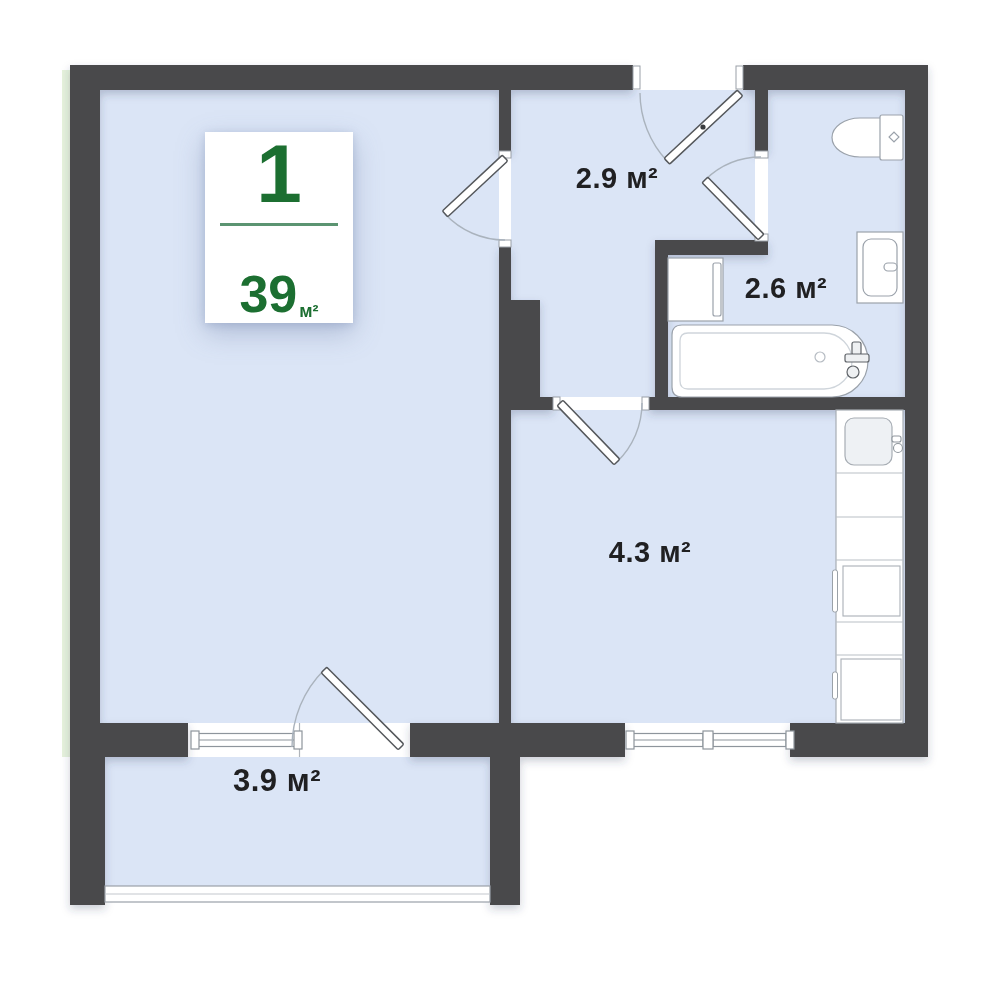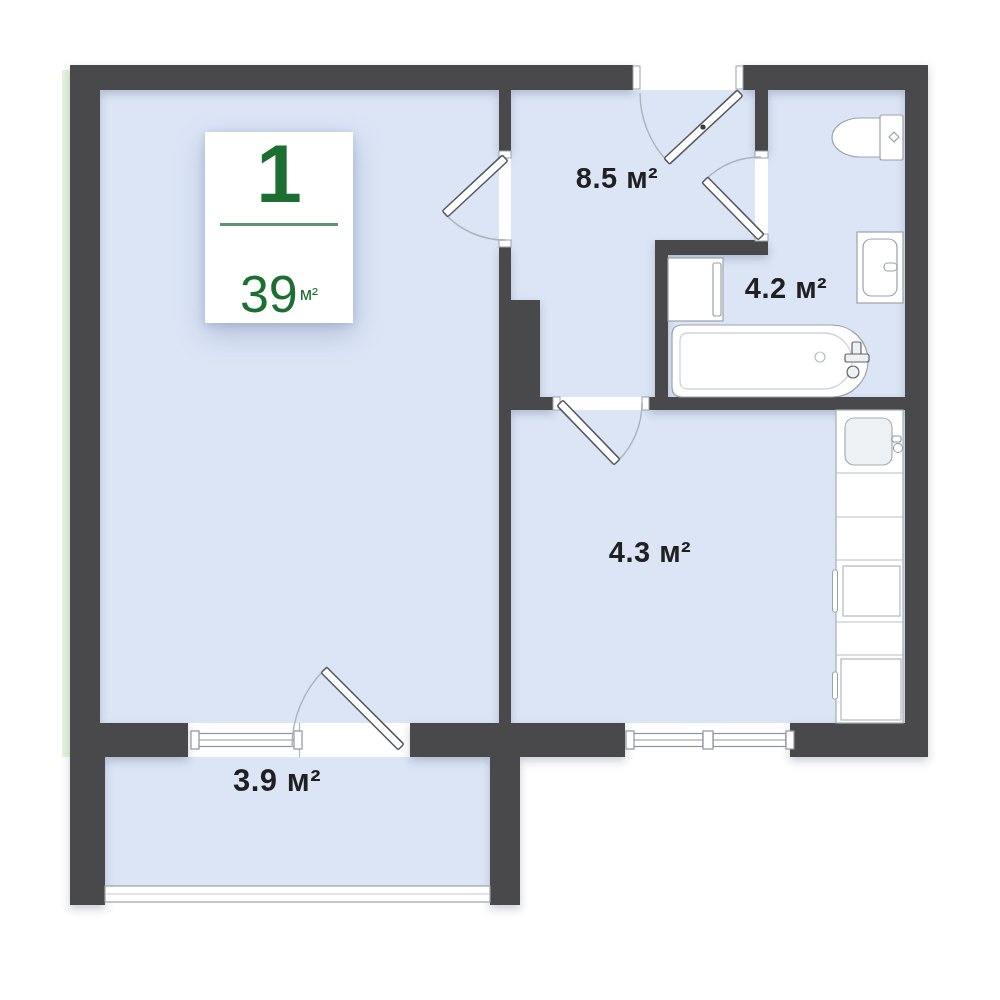--- a/index.html
+++ b/index.html
@@ -28,21 +28,21 @@
     display:flex;flex-direction:column;align-items:center;justify-content:center;
     color:#1c6f31;
   }
   .badge-num{
     font-size:82px;line-height:0.95;font-weight:700;color:#1c6f31;
   }
   .badge-divider{
     width:118px;height:3px;background:#5b9471;margin:10px 0 10px 0;
   }
   .badge-area-row{
-    display:flex;align-items:center;font-weight:400;color:#1c6f31;margin-top:32px;
+    display:flex;align-items:flex-end;font-weight:700;color:#1c6f31;margin-top:32px;
   }
   .badge-area{font-size:52px;line-height:1;}
   .badge-unit{font-size:18px;line-height:1;margin-left:2px;}
 </style>
 </head>
 <body>
 
 <div id="plan">
 
   <svg id="plan-svg" width="1000" height="1000" viewBox="0 0 1000 1000">
@@ -190,18 +190,18 @@
 
   <div class="badge">
     <div class="badge-num">1</div>
     <div class="badge-divider"></div>
     <div class="badge-area-row">
       <span class="badge-area">39</span>
       <span class="badge-unit">м²</span>
     </div>
   </div>
 
-  <div class="room-label" style="left:617px;top:178px;font-size:29px">8.5 м²</div>
-  <div class="room-label" style="left:786px;top:288px;font-size:29px">4.2 м²</div>
+  <div class="room-label" style="left:617px;top:178px;font-size:29px">2.9 м²</div>
+  <div class="room-label" style="left:786px;top:288px;font-size:29px">2.6 м²</div>
   <div class="room-label" style="left:650px;top:552px;font-size:29px">4.3 м²</div>
   <div class="room-label" style="left:277px;top:781px;font-size:31px">3.9 м²</div>
 
 </div>
 
 </body></html>

